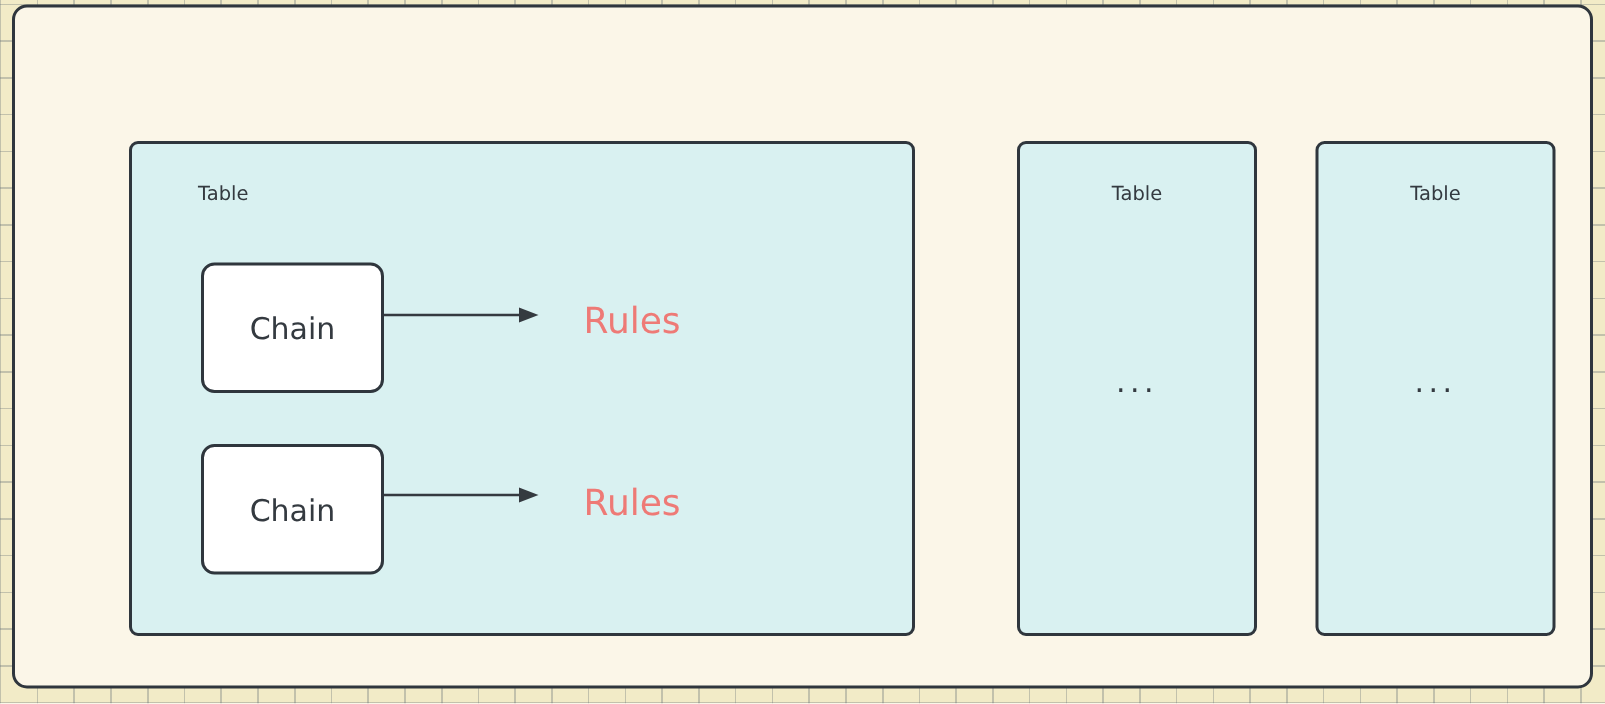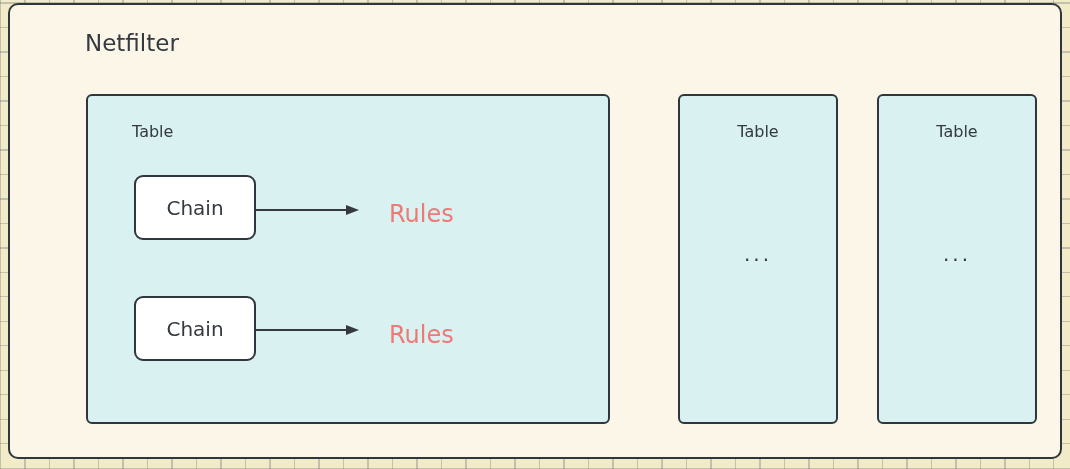--- a/index.html
+++ b/index.html
@@ -47,38 +47,38 @@
     background: var(--table-fill);
     border: 2px solid var(--border);
     border-radius: 6px;
   }
   #main-table { left: 76px; top: 89px; width: 524px; height: 330px; }
   #table-mid  { left: 668px; top: 89px; width: 160px; height: 330px; }
   #table-right{ left: 867px; top: 89px; width: 160px; height: 330px; }
   .table-label {
     position: absolute;
     top: 26px;
-    font-size: 16px;
+    font-size: 13px;
     color: var(--text);
     white-space: nowrap;
   }
   .table-label.left-aligned { left: 44px; }
   .table-label.centered { left: 0; width: 100%; text-align: center; }
   .ellipsis {
     position: absolute;
     top: 146px; left: 0; width: 100%;
     text-align: center;
     font-size: 20px;
     letter-spacing: 3px;
     color: var(--text);
   }
   .chain-box {
     position: absolute;
     left: 46px;
-    width: 122px; height: 65px;
+    width: 122px; height: 87px;
     background: var(--chain-fill);
     border: 2px solid var(--border);
     border-radius: 9px;
     display: flex;
     align-items: center;
     justify-content: center;
     font-size: 20px;
     color: var(--text);
   }
   #chain-1 { top: 79px; }
@@ -100,21 +100,20 @@
   }
   #rules-1 { top: 104px; }
   #rules-2 { top: 225px; }
 </style>
 </head>
 <body>
 
 <div id="canvas">
 
   <div class="panel">
-    <div class="diagram-title">Netfilter</div>
 
     <div class="table-box" id="main-table">
       <div class="table-label left-aligned">Table</div>
 
       <div class="chain-box" id="chain-1">Chain</div>
       <svg class="arrow" id="arrow-1" viewBox="0 0 106 14" xmlns="http://www.w3.org/2000/svg">
         <line x1="0" y1="7" x2="90" y2="7" stroke="currentColor" stroke-width="1.8"></line>
         <polygon points="90,2 103,7 90,12" fill="currentColor"></polygon>
       </svg>
       <div class="rules-label" id="rules-1">Rules</div>

